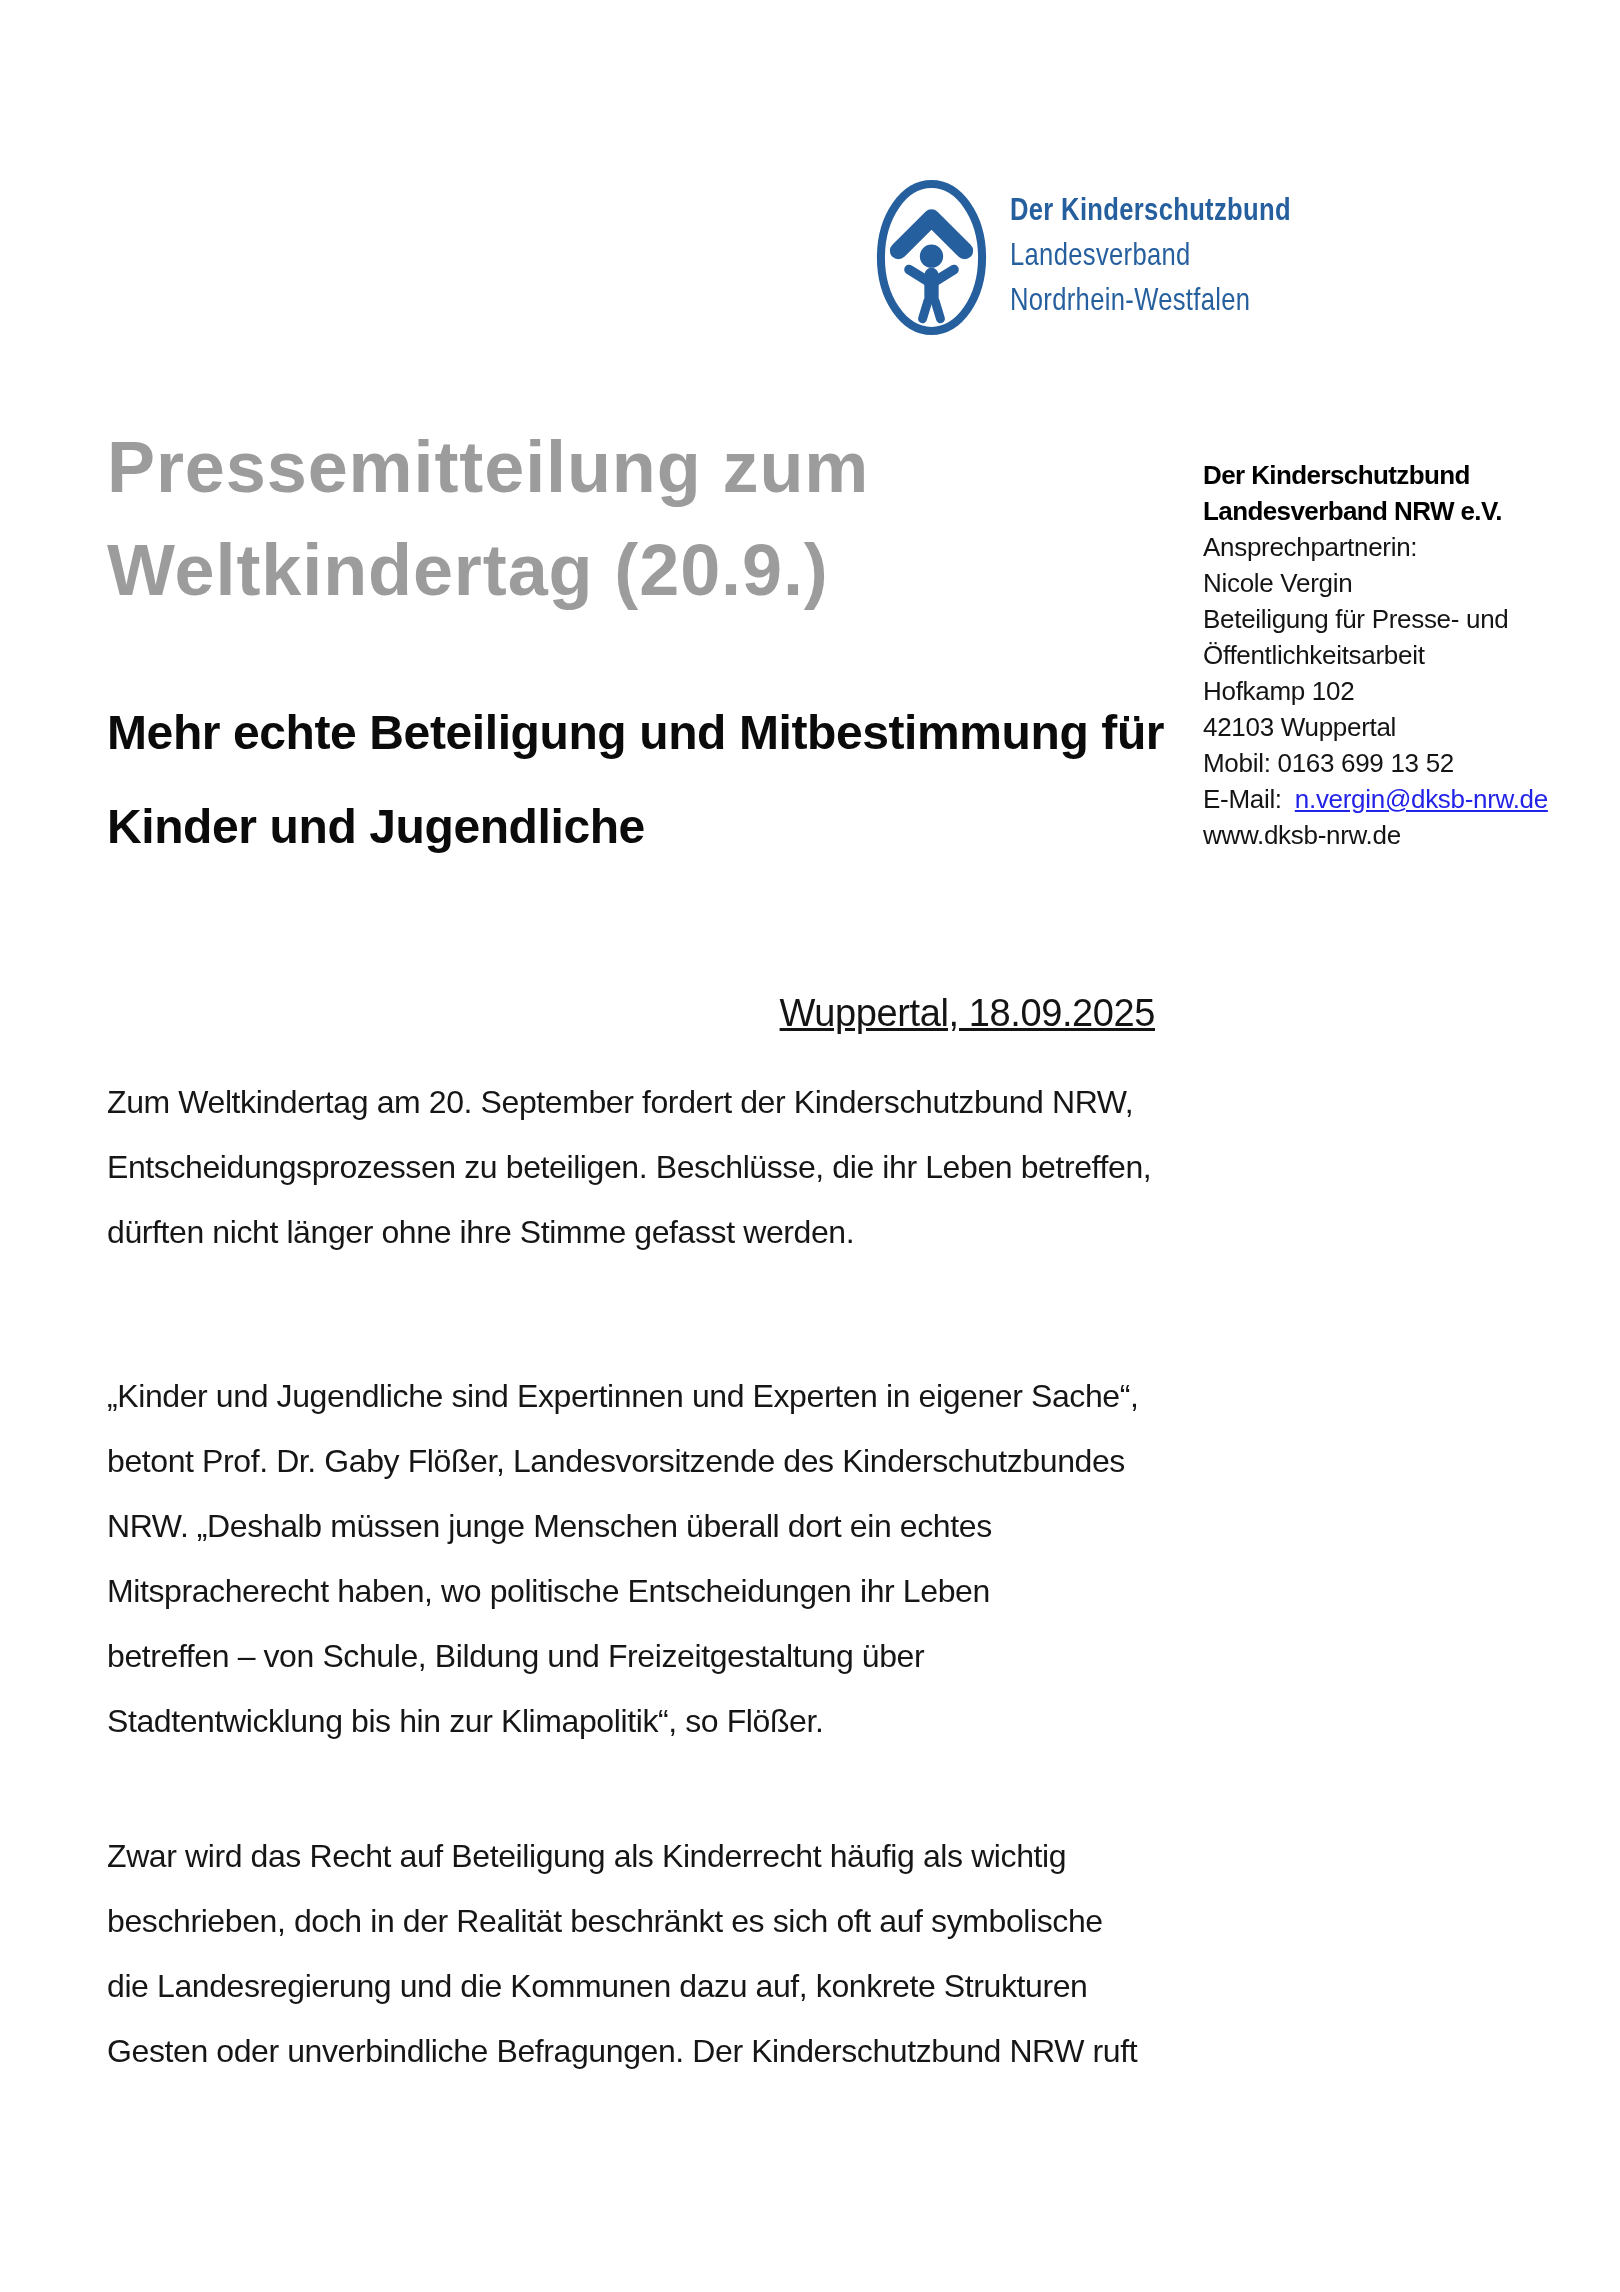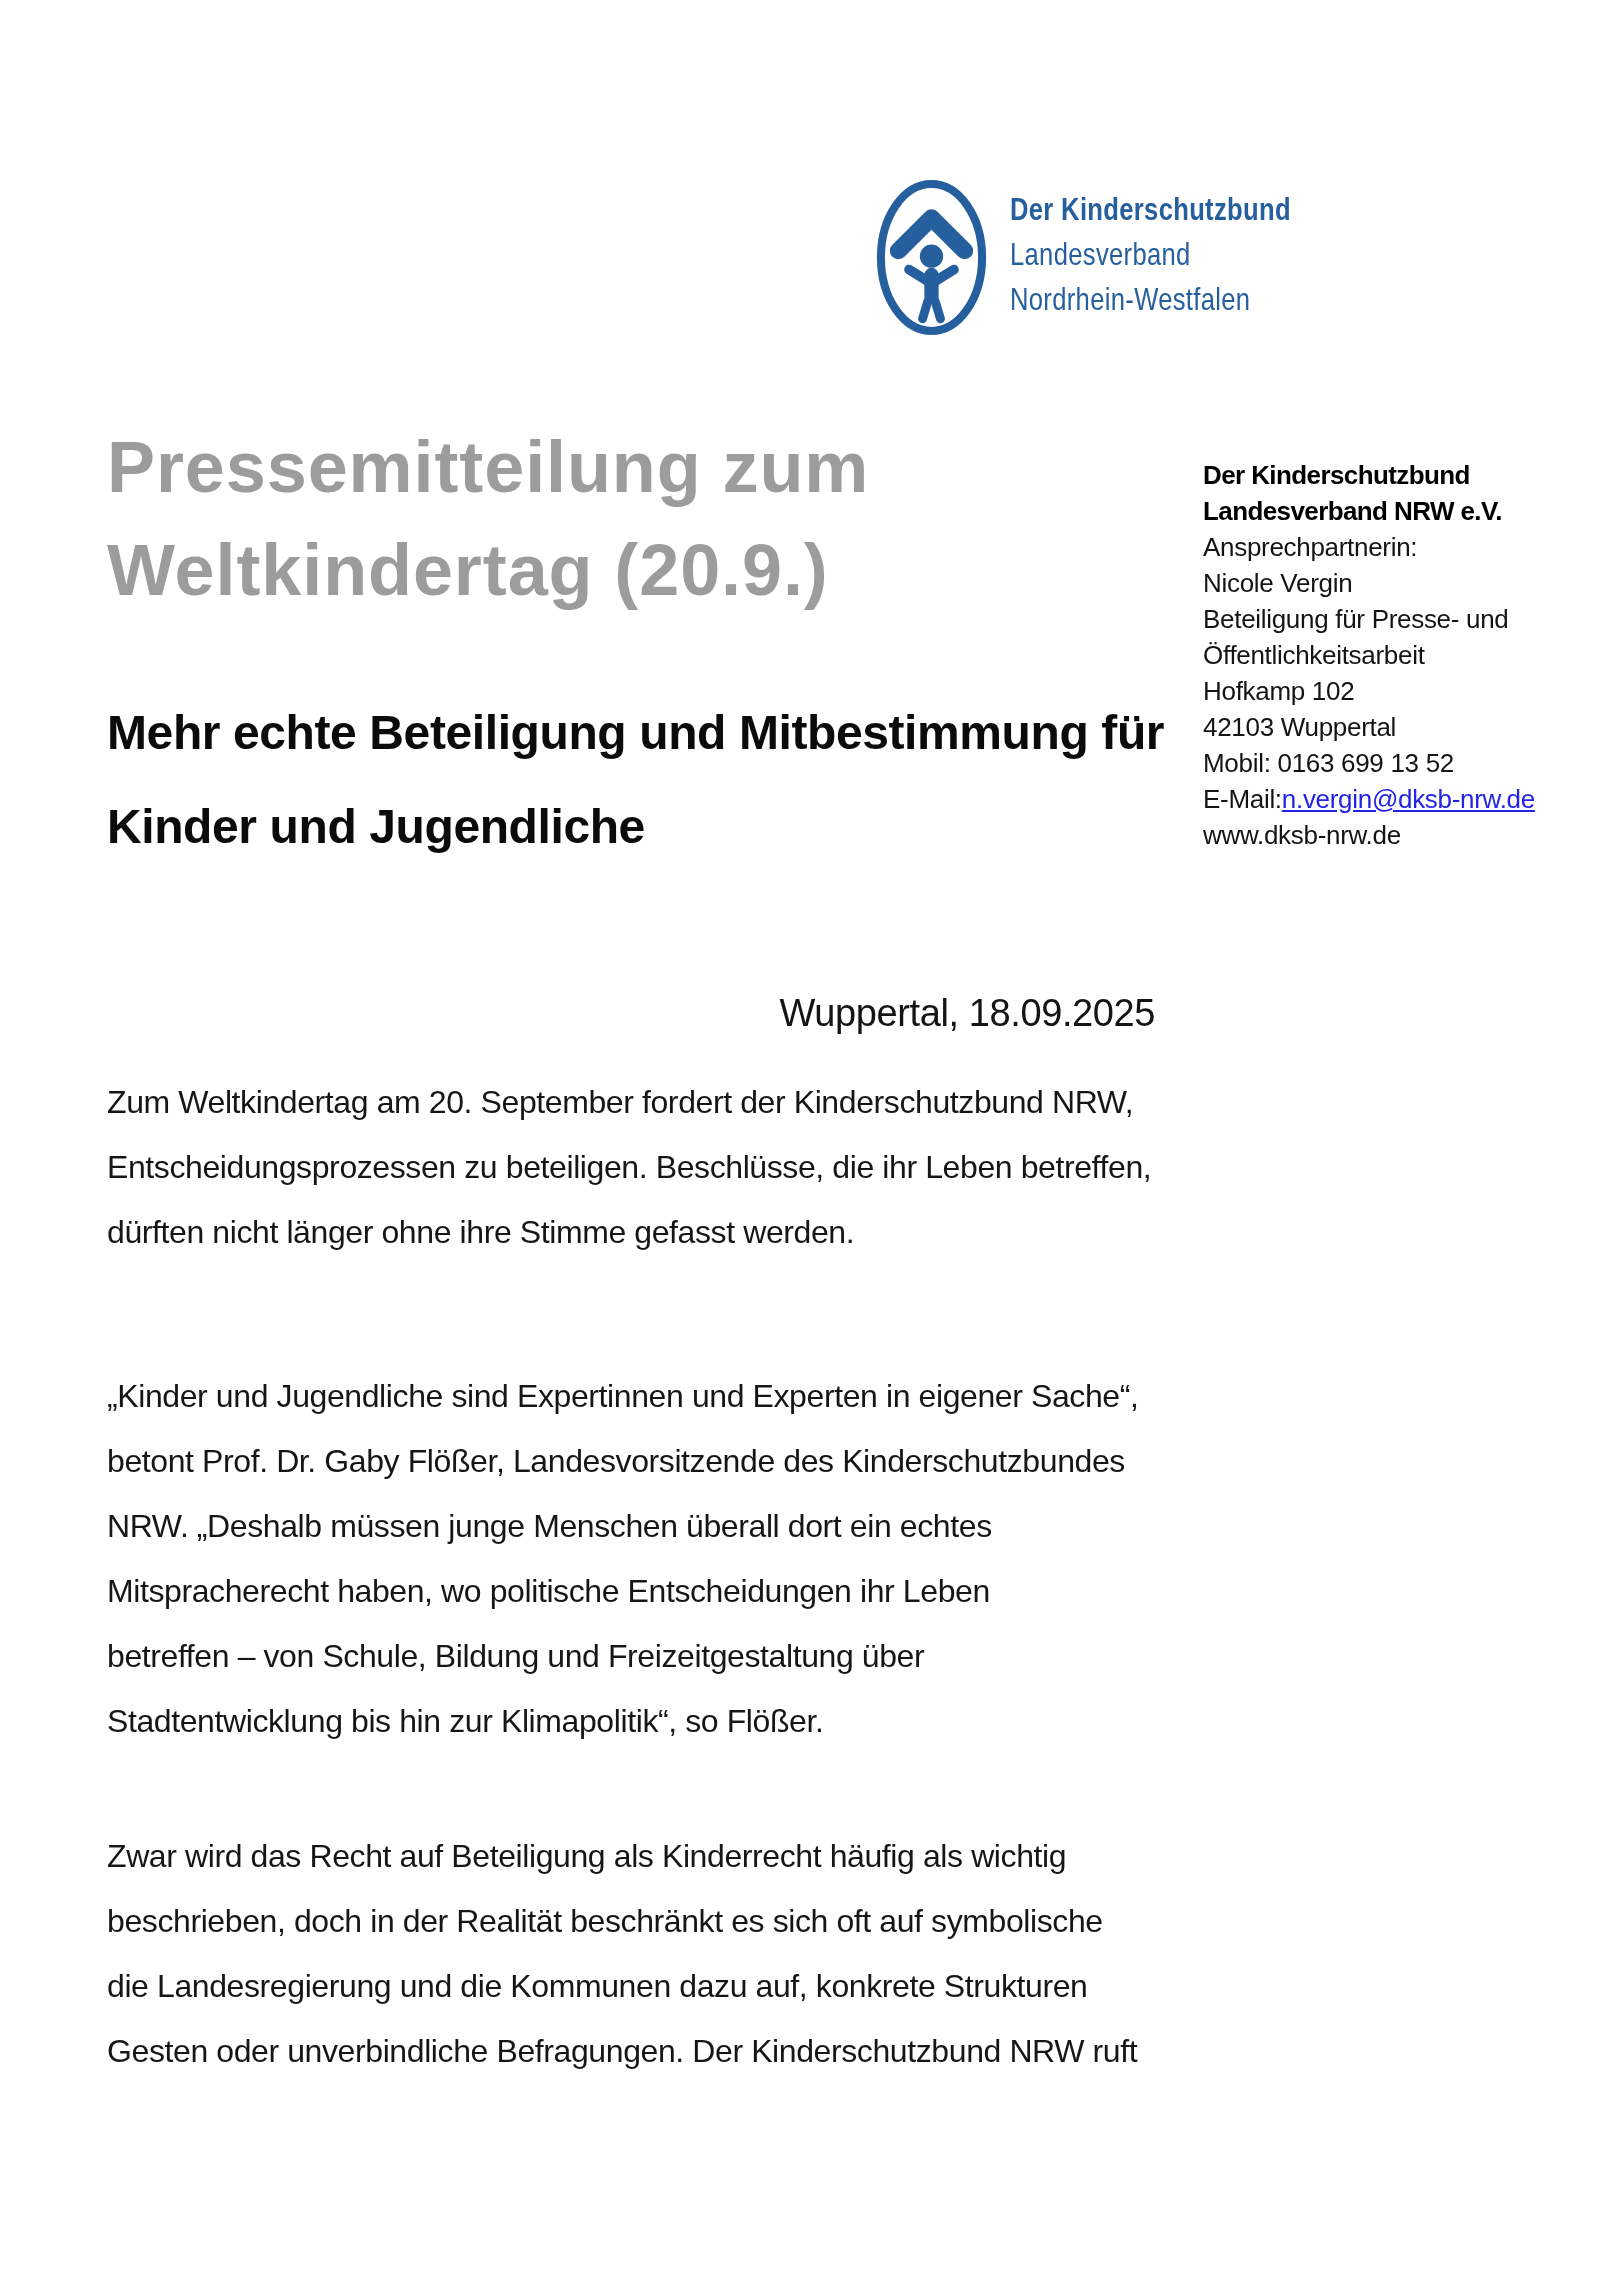--- a/index.html
+++ b/index.html
@@ -39,37 +39,37 @@
   .sidebar {
     position:absolute; left:1203px; top:457px; width:385px;
     font-size:26px; line-height:36px;
     color:#141414; letter-spacing:-0.3px;
   }
   .sidebar .group { margin:0 0 0 0; }
   .sb-bold { font-weight:700; color:#000; letter-spacing:-0.6px; }
   .mb30 { margin-bottom:27px; }
   .mb40 { margin-bottom:36px; }
   .mb28 { margin-bottom:25px; }
-  .email-link { color:#2323e8; text-decoration:underline; margin-left:0; }
+  .email-link { color:#2323e8; text-decoration:underline; margin-left:13px; }
 
   
   .subtitle {
     position:absolute; left:107px; top:686px;
     margin:0;
     font-size:48px; line-height:94px; font-weight:700;
     color:#0b0b0b; letter-spacing:-0.4px;
     white-space:nowrap;
   }
 
   
   .dateline {
     position:absolute; left:107px; top:991px; width:1048px;
     text-align:right;
     font-size:38px; line-height:45px;
-    color:#141414; letter-spacing:-0.4px;
+    color:#141414; letter-spacing:-0.4px;text-decoration:underline;
   }
 
   
   .body-text {
     position:absolute; left:107px; top:1070px; width:1433px;
     font-size:32px; line-height:65px;
     color:#161616; letter-spacing:-0.4px;
   }
   .para { margin:0; }
   .para.gap1 { margin-bottom:99px; }

